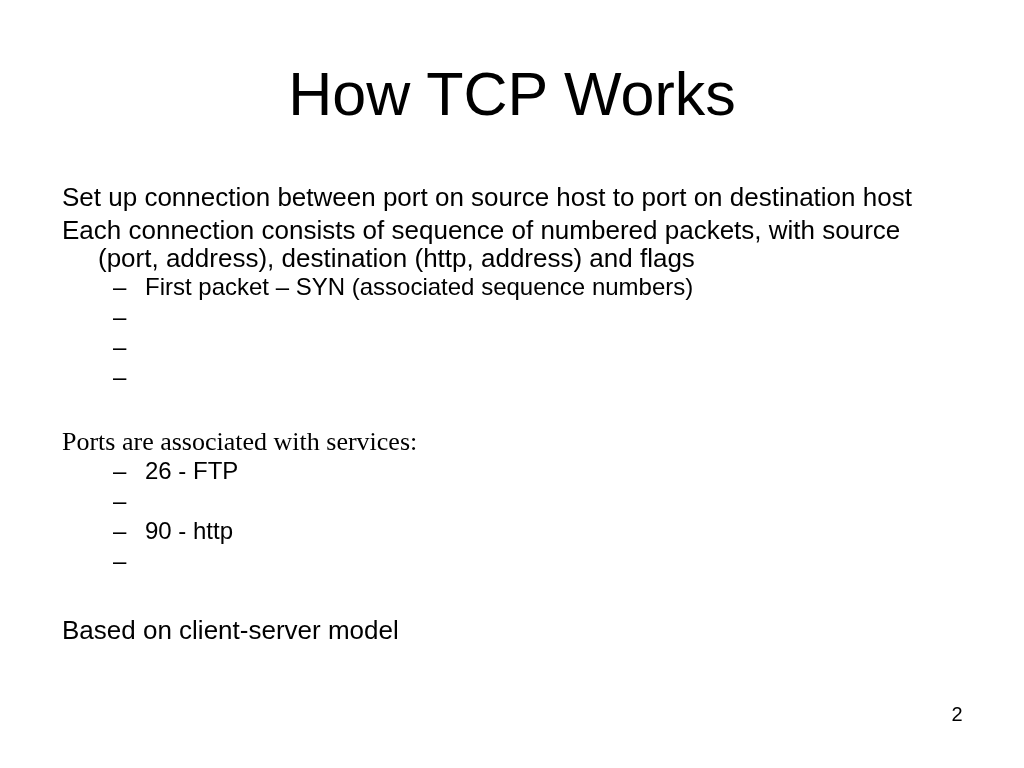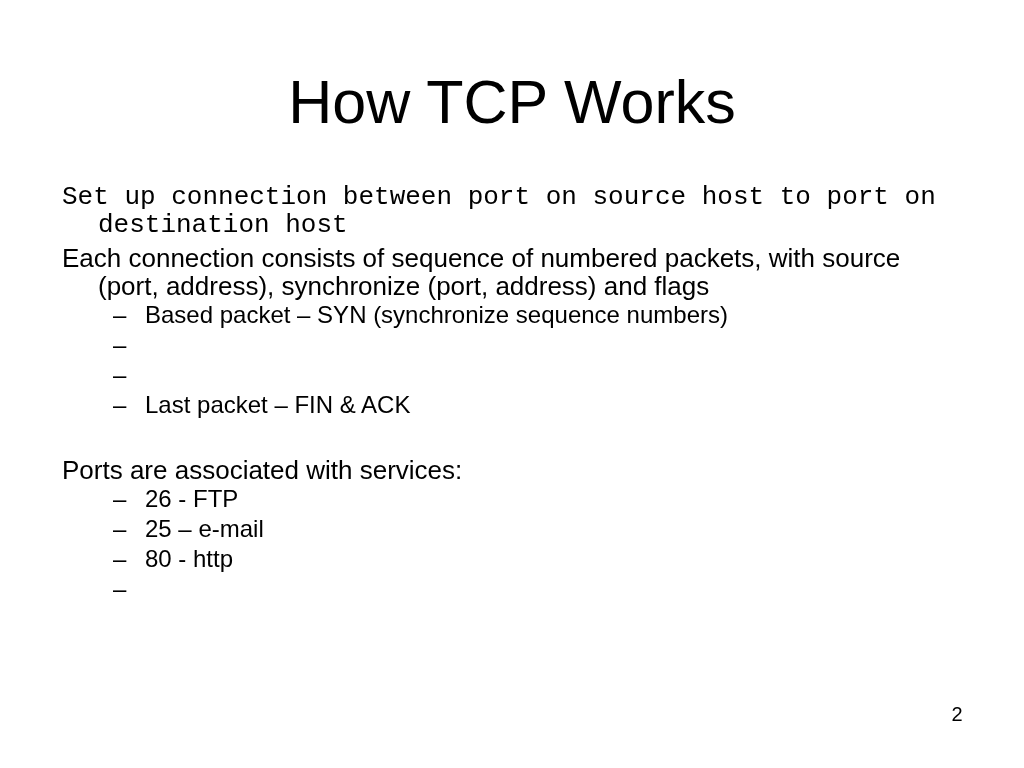--- a/index.html
+++ b/index.html
@@ -11,21 +11,21 @@
     position: relative;
     width: 1024px;
     height: 768px;
     background: #ffffff;
     color: #000000;
     font-family: "Liberation Sans", sans-serif;
     overflow: hidden;
   }
   .title {
     position: absolute;
-    top: 66px;
+    top: 58px;
     left: 0;
     width: 1024px;
     margin: 0;
     font-size: 61px;
     font-weight: 400;
     line-height: 72px;
     text-align: center;
     white-space: nowrap;
   }
   .content {
@@ -34,22 +34,22 @@
     left: 62px;
     width: 892px;
   }
   .l1 {
     margin: 0;
     font-size: 26px;
     line-height: 28px;
     padding-left: 36px;
     text-indent: -36px;
   }
-  .p1 { margin-bottom: 5px; font-family: Liberation Mono, monospace; }
-  .gap-md { margin-top: 36px; }
+  .p1 { margin-bottom: 5px; }
+  .gap-md { margin-top: 36px; font-family: Liberation Serif, serif; }
   .gap-lg { margin-top: 40px; }
   ul.l2 {
     list-style: none;
     margin: 0;
     padding: 0;
     font-size: 24px;
     line-height: 30px;
   }
   ul.l2 li {
     display: flex;
@@ -76,57 +76,56 @@
 <body>
 
 <div class="slide">
 
   <h1 class="title">How TCP Works</h1>
 
   <div class="content">
 
     <p class="l1 p1">Set up connection between port on source host to port on destination host</p>
 
-    <p class="l1">Each connection consists of sequence of numbered packets, with source (port, address), synchronize (port, address) and flags</p>
+    <p class="l1">Each connection consists of sequence of numbered packets, with source (port, address), destination (http, address) and flags</p>
 
     <ul class="l2">
       <li>
         <span class="dash">–</span>
-        <span class="txt">Based packet – SYN (synchronize sequence numbers)</span>
+        <span class="txt">First packet – SYN (associated sequence numbers)</span>
       </li>
       <li>
         <span class="dash">–</span>
       </li>
       <li>
         <span class="dash">–</span>
       </li>
       <li>
         <span class="dash">–</span>
-        <span class="txt">Last packet – FIN &amp; ACK</span>
       </li>
     </ul>
 
     <p class="l1 gap-md">Ports are associated with services:</p>
 
     <ul class="l2">
       <li>
         <span class="dash">–</span>
         <span class="txt">26 - FTP</span>
       </li>
       <li>
         <span class="dash">–</span>
-        <span class="txt">25 – e-mail</span>
       </li>
       <li>
         <span class="dash">–</span>
-        <span class="txt">80 - http</span>
+        <span class="txt">90 - http</span>
       </li>
       <li>
         <span class="dash">–</span>
       </li>
     </ul>
 
+    <p class="l1 gap-lg">Based on client-server model</p>
 
   </div>
 
   <div class="page-number">2</div>
 
 </div>
 
 </body></html>

